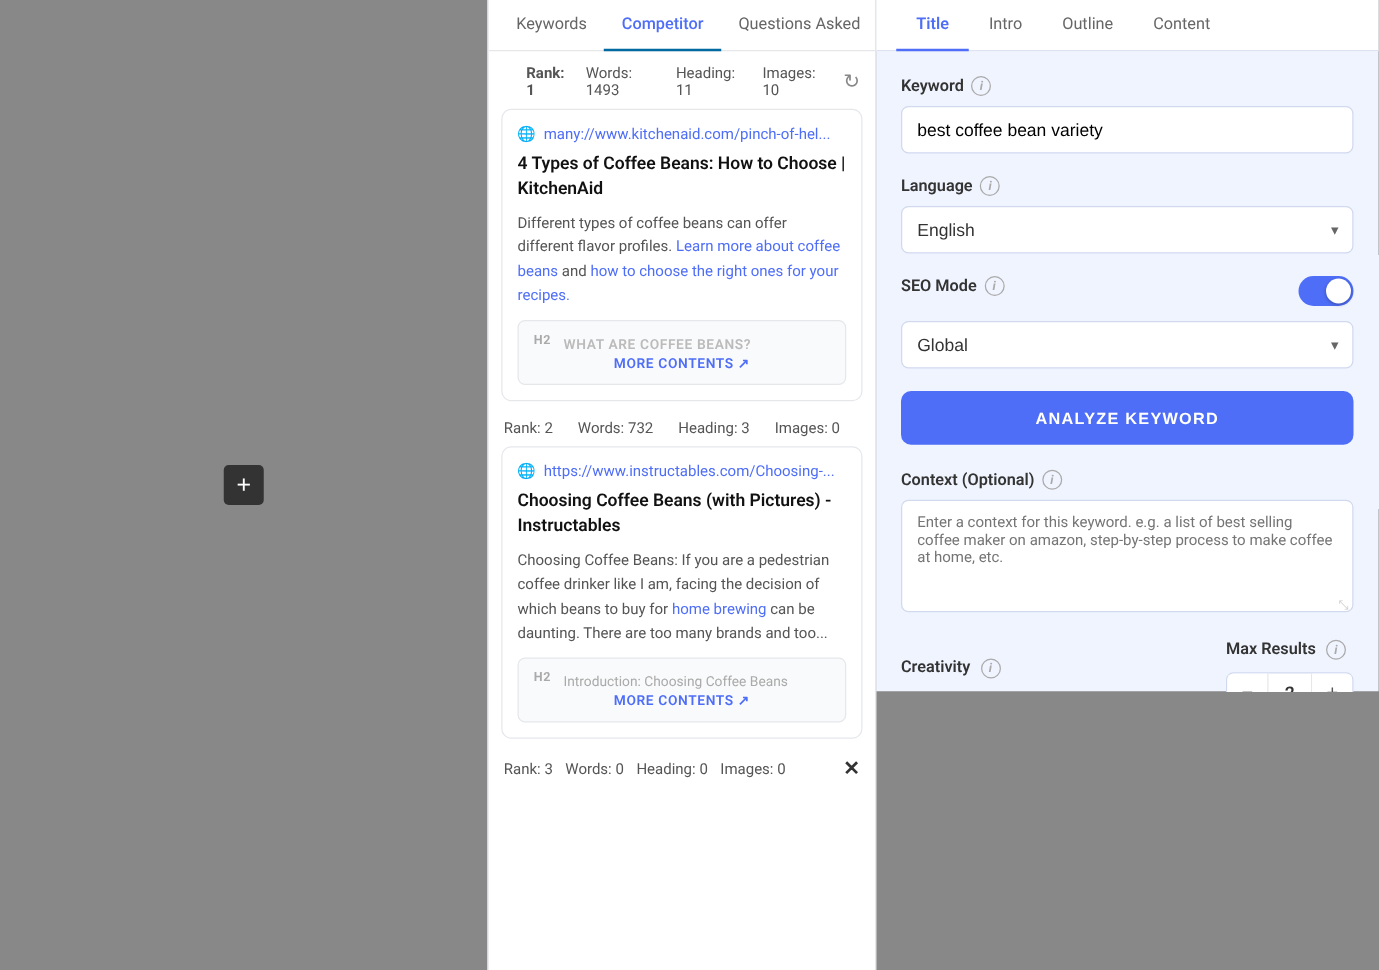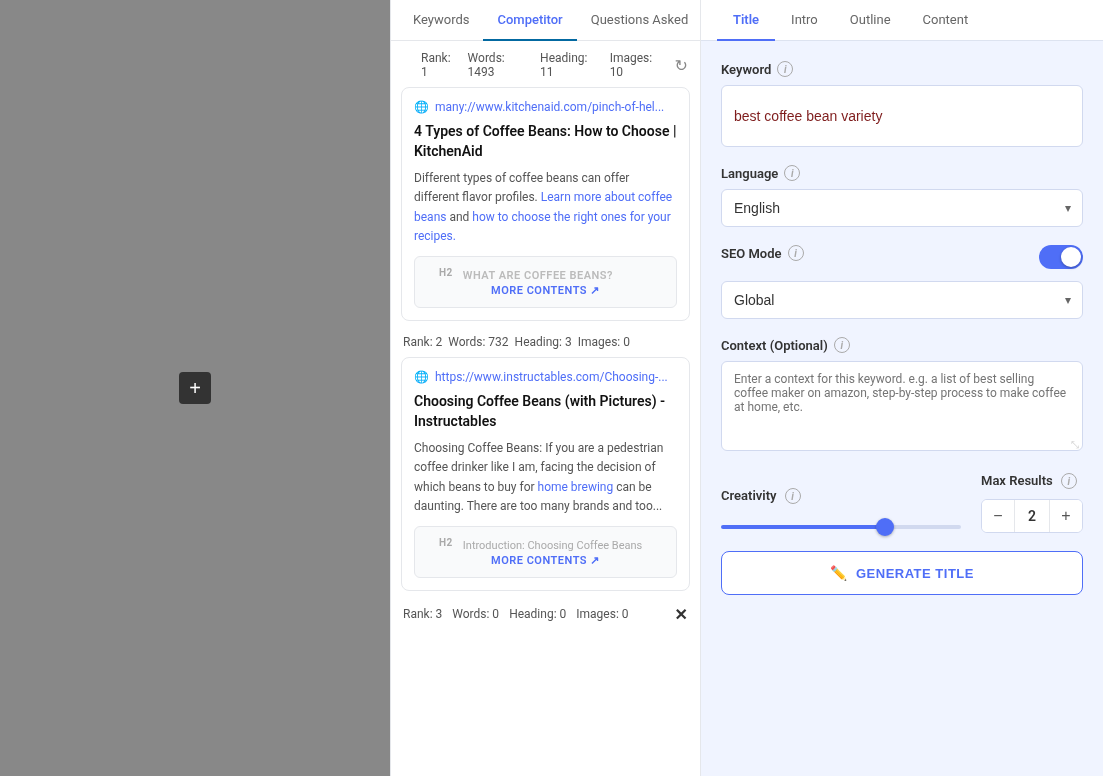--- a/index.html
+++ b/index.html
@@ -81,21 +81,21 @@
     
     .result-meta {
       display: flex;
       align-items: center;
       gap: 10px;
       font-size: 12px;
       color: #555;
       margin-bottom: 8px;
       padding: 0 2px;
     }
-    .result-meta .rank { font-weight: 400; padding-left: 18px; }
+    .result-meta .rank { font-weight: 700; padding-left: 18px; }
     .refresh-btn {
       margin-left: auto;
       background: none;
       border: none;
       cursor: pointer;
       color: #888;
       font-size: 16px;
     }
 
     .result-card {
@@ -129,42 +129,42 @@
       color: #555;
       line-height: 1.6;
       margin-bottom: 10px;
     }
     .result-snippet a { color: #4f6ef7; text-decoration: none; }
 
     .heading-section {
       background: #f9fafb;
       border: 1px solid #e5e7eb;
       border-radius: 6px;
-      padding: 10px 24px;
+      padding: 10px 12px;
     }
     .heading-label {
       font-size: 10px;
       font-weight: 700;
       color: #aaa;
       letter-spacing: 0.5px;
       margin-bottom: 6px;
     }
     .more-contents {
       font-size: 11px;
       font-weight: 600;
       color: #4f6ef7;
       letter-spacing: 0.5px;
       text-align: center;
       cursor: pointer;
     }
 
     .rank2-meta {
       display: flex;
       align-items: center;
-      gap: 6px;
+      gap: 20px;
       font-size: 12px;
       color: #555;
       margin-bottom: 8px;
       padding: 0 2px;
     }
 
     .rank3-meta {
       display: flex;
       align-items: center;
       gap: 10px;
@@ -180,21 +180,21 @@
       border: none;
       cursor: pointer;
       font-size: 16px;
       font-weight: 700;
       color: #333;
     }
 
     
     .right-panel {
       flex: 1;
-      height: 776px;
+      height: 553px;
       background: #f0f4ff;
       display: flex;
       flex-direction: column;
       overflow: hidden;
     }
 
     
     .right-tabs {
       display: flex;
       border-bottom: 1px solid #dde3f0;
@@ -246,25 +246,25 @@
       justify-content: center;
       font-size: 10px;
       color: #aaa;
       font-style: italic;
       font-weight: 700;
       cursor: pointer;
     }
 
     .keyword-input {
       width: 100%;
-      padding: 22px 12px;
+      padding: 10px 12px;
       border: 1px solid #d1d9ef;
       border-radius: 6px;
       font-size: 14px;
-      color: #7f1d1d;
+      color: #000000;
       background: #fff;
       outline: none;
     }
 
     .select-wrapper {
       position: relative;
       border-radius: 11px;
     }
     .select-field {
       width: 100%;
@@ -587,20 +587,21 @@
     <div class="form-group">
       <div class="select-wrapper">
         <select class="select-field">
           <option>Global</option>
         </select>
         <span class="select-arrow">▾</span>
       </div>
     </div>
 
     
+    <button class="analyze-btn">ANALYZE KEYWORD</button>
 
     
     <div class="form-group">
       <div class="form-label">
         <span>Context (Optional)</span>
         <span class="info-icon">i</span>
       </div>
       <div class="textarea-wrapper">
         <textarea class="context-textarea" placeholder="Enter a context for this keyword. e.g. a list of best selling coffee maker on amazon, step-by-step process to make coffee at home, etc." style=""></textarea>
         <span class="resize-icon">⤡</span>

